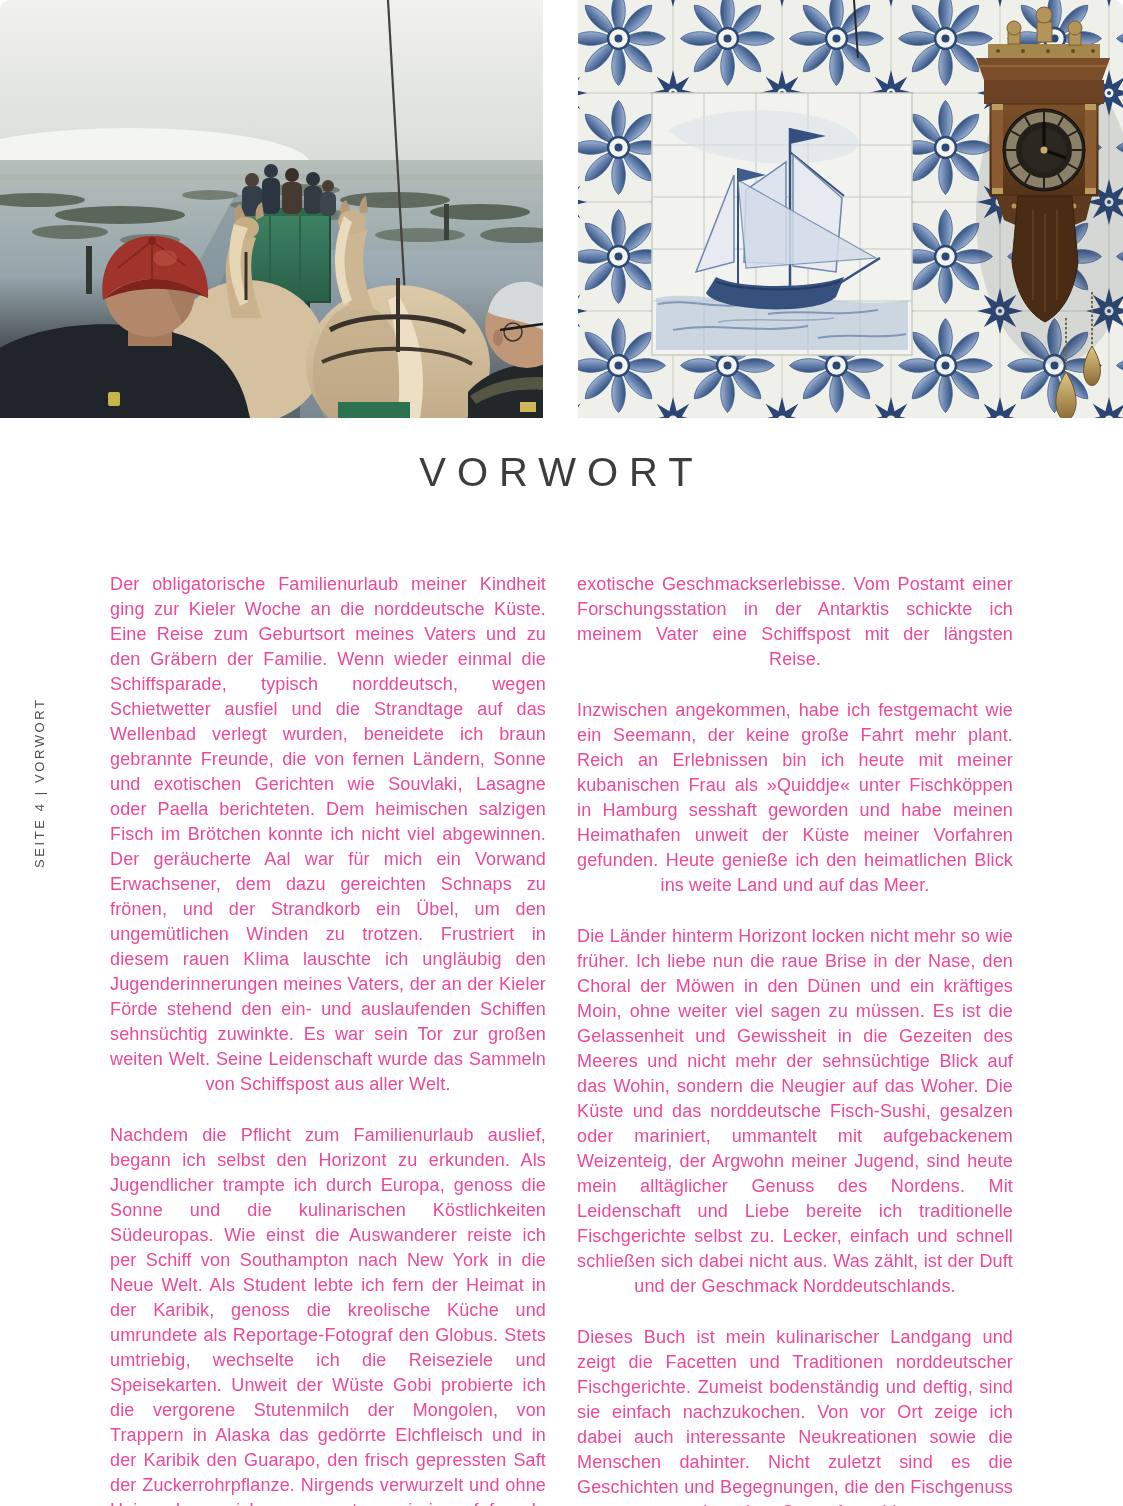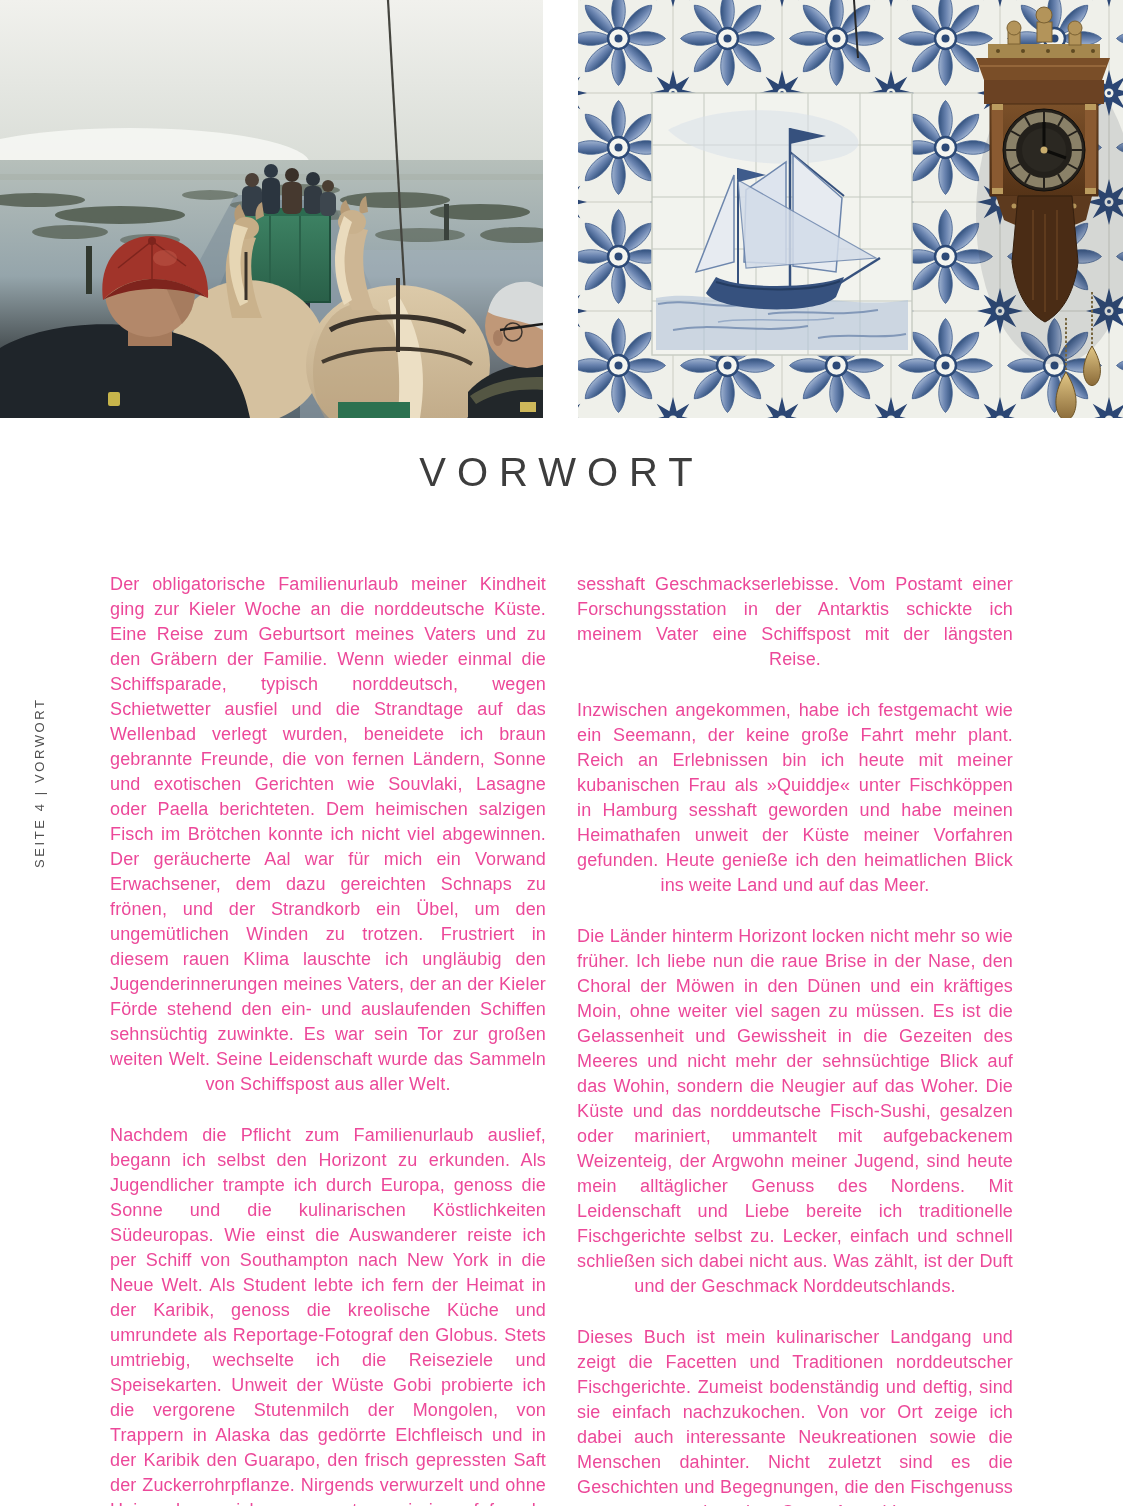--- a/index.html
+++ b/index.html
@@ -1,18 +1,18 @@
 <!DOCTYPE html>
 <html lang="de"><head>
 <meta charset="utf-8">
 <style>
   html,body{margin:0;padding:0;background:#ffffff;}
   .page{
     position:relative;width:1123px;height:1506px;background:#ffffff;
-    overflow:hidden;font-family:"Liberation Sans",sans-serif;
+    overflow:hidden;font-family:"Liberation Sans",sans-serif;border-radius:9px;
   }
   .photo{position:absolute;top:0;margin:0;padding:0;}
   .photo svg{display:block;width:100%;height:100%;}
   .photo-left{left:0;width:543px;height:418px;}
   .photo-right{left:578px;width:545px;height:418px;}
   .title{
     position:absolute;top:450px;left:0;width:1123px;margin:0;
     text-align:center;font-size:40px;font-weight:300;letter-spacing:11px;
     color:#3d3d3d;
   }
@@ -339,19 +339,19 @@
   <h1 class="title">VORWORT</h1>
 
   <div class="sidebar">SEITE 4 | VORWORT</div>
 
   <section class="col col-left">
     <p>Der obligatorische Familienurlaub meiner Kindheit ging zur Kieler Woche an die norddeutsche Küste. Eine Reise zum Geburtsort meines Vaters und zu den Gräbern der Familie. Wenn wieder einmal die Schiffsparade, typisch norddeutsch, wegen Schietwetter ausfiel und die Strandtage auf das Wellenbad verlegt wurden, beneidete ich braun gebrannte Freunde, die von fernen Ländern, Sonne und exotischen Gerichten wie Souvlaki, Lasagne oder Paella berichteten. Dem heimischen salzigen Fisch im Brötchen konnte ich nicht viel abgewinnen. Der geräucherte Aal war für mich ein Vorwand Erwachsener, dem dazu gereichten Schnaps zu frönen, und der Strandkorb ein Übel, um den ungemütlichen Winden zu trotzen. Frustriert in diesem rauen Klima lauschte ich ungläubig den Jugenderinnerungen meines Vaters, der an der Kieler Förde stehend den ein- und auslaufenden Schiffen sehnsüchtig zuwinkte. Es war sein Tor zur großen weiten Welt. Seine Leidenschaft wurde das Sammeln von Schiffspost aus aller Welt.</p>
     <p class="cont">Nachdem die Pflicht zum Familienurlaub auslief, begann ich selbst den Horizont zu erkunden. Als Jugendlicher trampte ich durch Europa, genoss die Sonne und die kulinarischen Köstlichkeiten Südeuropas. Wie einst die Auswanderer reiste ich per Schiff von Southampton nach New York in die Neue Welt. Als Student lebte ich fern der Heimat in der Karibik, genoss die kreolische Küche und umrundete als Reportage-Fotograf den Globus. Stets umtriebig, wechselte ich die Reiseziele und Speisekarten. Unweit der Wüste Gobi probierte ich die vergorene Stutenmilch der Mongolen, von Trappern in Alaska das gedörrte Elchfleisch und in der Karibik den Guarapo, den frisch gepressten Saft der Zuckerrohrpflanze. Nirgends verwurzelt und ohne Heimweh war ich permanent neugierig auf fremde Gerüche und</p>
   </section>
 
   <section class="col col-right">
-    <p>sesshaft Geschmackserlebisse. Vom Postamt einer Forschungsstation in der Antarktis schickte ich meinem Vater eine Schiffspost mit der längsten Reise.</p>
+    <p>exotische Geschmackserlebisse. Vom Postamt einer Forschungsstation in der Antarktis schickte ich meinem Vater eine Schiffspost mit der längsten Reise.</p>
     <p>Inzwischen angekommen, habe ich festgemacht wie ein Seemann, der keine große Fahrt mehr plant. Reich an Erlebnissen bin ich heute mit meiner kubanischen Frau als »Quiddje« unter Fischköppen in Hamburg sesshaft geworden und habe meinen Heimathafen unweit der Küste meiner Vorfahren gefunden. Heute genieße ich den heimatlichen Blick ins weite Land und auf das Meer.</p>
     <p>Die Länder hinterm Horizont locken nicht mehr so wie früher. Ich liebe nun die raue Brise in der Nase, den Choral der Möwen in den Dünen und ein kräftiges Moin, ohne weiter viel sagen zu müssen. Es ist die Gelassenheit und Gewissheit in die Gezeiten des Meeres und nicht mehr der sehnsüchtige Blick auf das Wohin, sondern die Neugier auf das Woher. Die Küste und das norddeutsche Fisch-Sushi, gesalzen oder mariniert, ummantelt mit aufgebackenem Weizenteig, der Argwohn meiner Jugend, sind heute mein alltäglicher Genuss des Nordens. Mit Leidenschaft und Liebe bereite ich traditionelle Fischgerichte selbst zu. Lecker, einfach und schnell schließen sich dabei nicht aus. Was zählt, ist der Duft und der Geschmack Norddeutschlands.</p>
     <p>Dieses Buch ist mein kulinarischer Landgang und zeigt die Facetten und Traditionen norddeutscher Fischgerichte. Zumeist bodenständig und deftig, sind sie einfach nachzukochen. Von vor Ort zeige ich dabei auch interessante Neukreationen sowie die Menschen dahinter. Nicht zuletzt sind es die Geschichten und Begegnungen, die den Fischgenuss abrunden. Guten Appetit!</p>
   </section>
 
 </div>
 
 </body></html>

